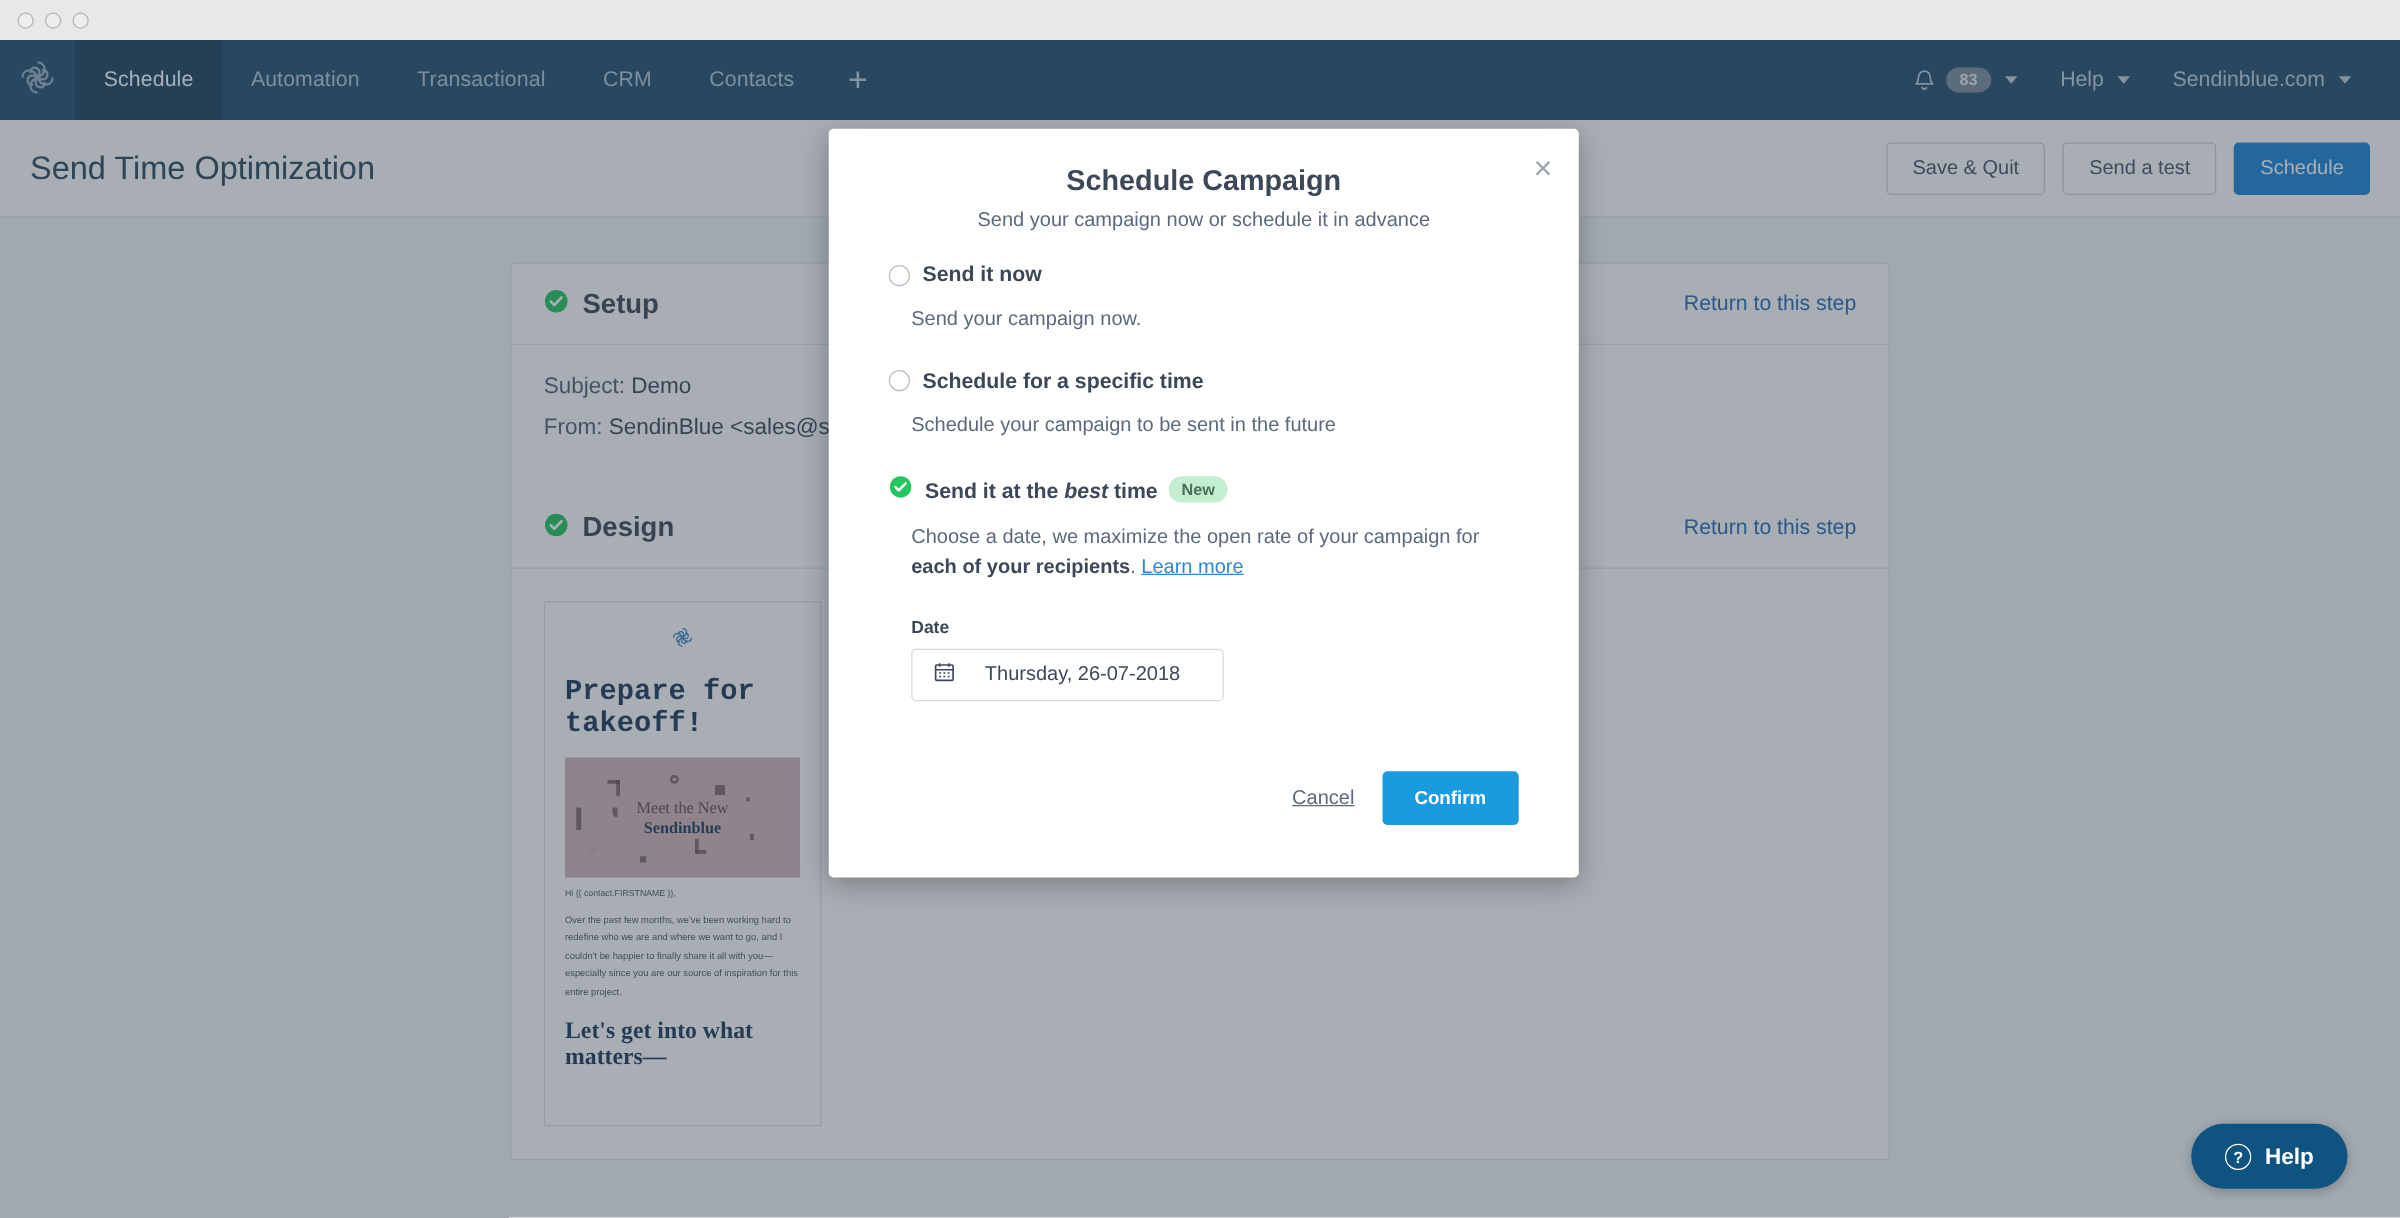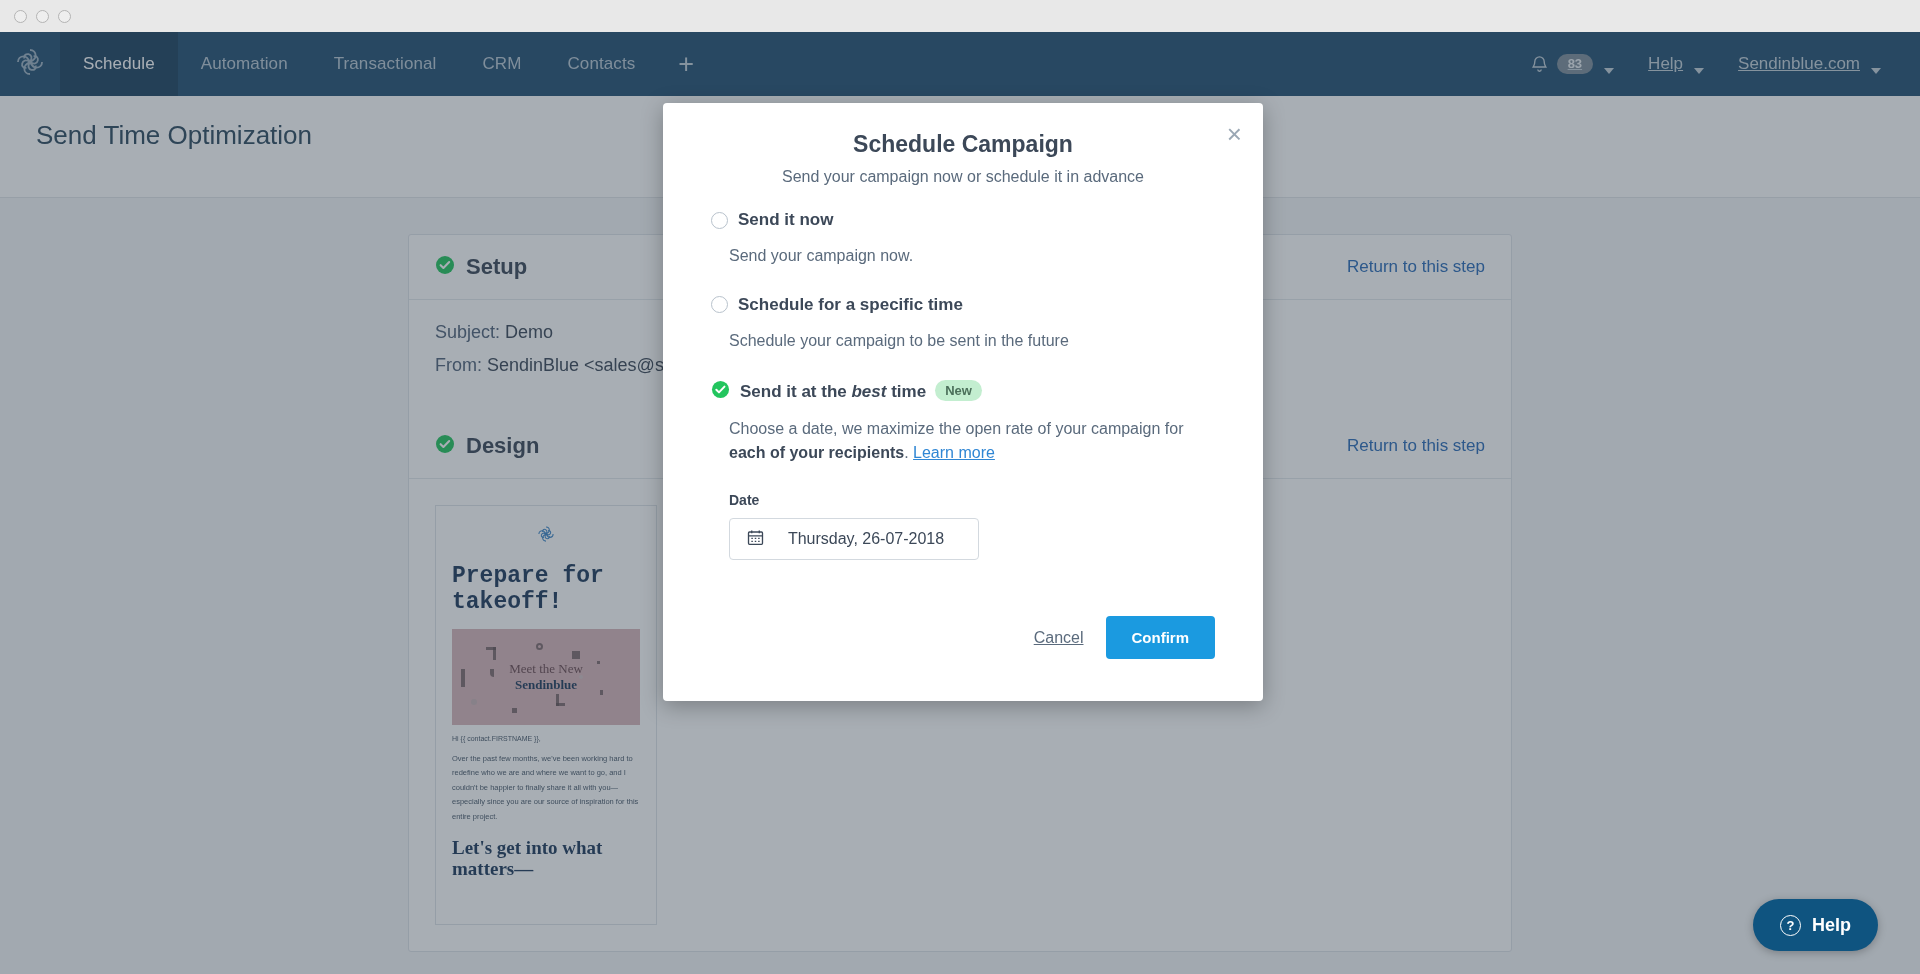--- a/index.html
+++ b/index.html
@@ -46,43 +46,42 @@
   .navitem.active { background: #1d4260; color: #ffffff; }
   .navplus {
     display: flex; align-items: center; padding: 0 20px;
     color: #c3d0da; font-size: 27px; font-weight: 300; cursor: pointer;
   }
   .nav-right {
     margin-left: auto; display: flex; align-items: center;
     padding-right: 22px; gap: 0px;
   }
   .nav-right-item {
-    display: flex; align-items: flex-end; gap: 9px;
+    display: flex; align-items: center; gap: 9px;
     color: #c3d0da; font-size: 17px; padding: 0 17px; cursor: pointer;
     white-space: nowrap;
-    text-decoration: underline;
   }
   .bell { width: 17px; height: 19px; display:block; }
   .badge-count {
     background: #7e8e9b; color: #e9eef2;
     border-radius: 11px; padding: 2px 11px;
     font-size: 13px; font-weight: bold; line-height: 16px;
   }
   .caret {
     width: 0; height: 0; margin-left: 2px;
     border-left: 5px solid transparent;
     border-right: 5px solid transparent;
     border-top: 6px solid #c3d0da;
   }
 
   
   .subheader {
     height: 78px; background: #fff;
-    display: flex; align-items: flex-start;
-    padding: 0 36px; border-bottom: 1px solid #e2e5e8; margin-top: 24px;
+    display: flex; align-items: center;
+    padding: 0 24px; border-bottom: 1px solid #e2e5e8;
   }
   .page-title { font-size: 26px; color: #2e4a60; font-weight: 400; }
   .subheader-actions { margin-left: auto; display: flex; align-items: center; gap: 14px; }
   .btn {
     font-family: "Liberation Sans", sans-serif;
     font-size: 16px; border-radius: 4px; cursor: pointer;
     padding: 11px 20px; border: 1px solid #ccd2d8;
     background: #ffffff; color: #43566a; white-space: nowrap;
   }
   .btn-primary { background: #1b85d6; border-color: #1b85d6; color: #ffffff; }
@@ -293,20 +292,25 @@
       </div>
       <div class="nav-right-item">
         <span>Sendinblue.com</span>
         <span class="caret"></span>
       </div>
     </div>
   </div>
 
   <div class="subheader">
     <div class="page-title">Send Time Optimization</div>
+    <div class="subheader-actions">
+      <button class="btn">Save &amp; Quit</button>
+      <button class="btn">Send a test</button>
+      <button class="btn btn-primary">Schedule</button>
+    </div>
   </div>
 
   <div class="main">
     <div class="panel">
 
       <div class="panel-section-head">
         <span>
           <svg class="check-icon" viewBox="0 0 20 20">
             <circle cx="10" cy="10" r="9" fill="#23c55e"></circle>
             <path d="M5.6 10.2l2.8 2.8 5.8-6" fill="none" stroke="#fff" stroke-width="2.1" stroke-linecap="round" stroke-linejoin="round"></path>

